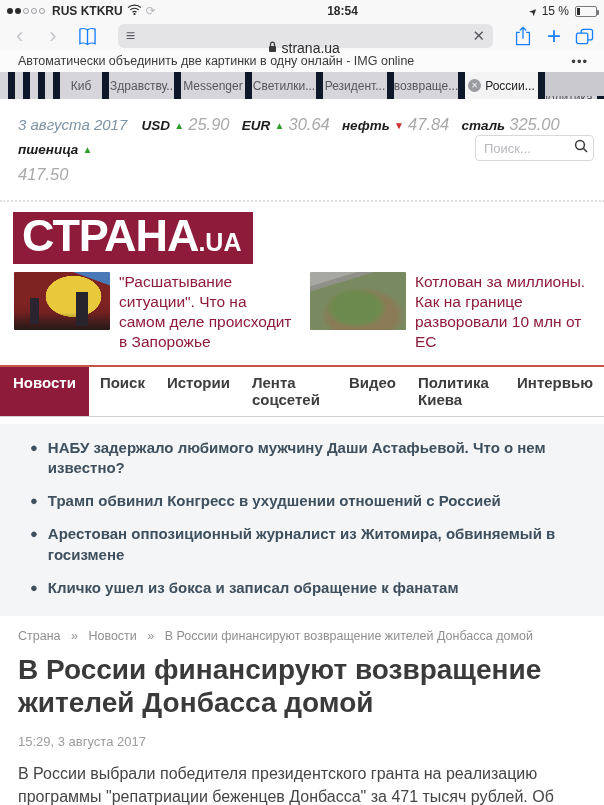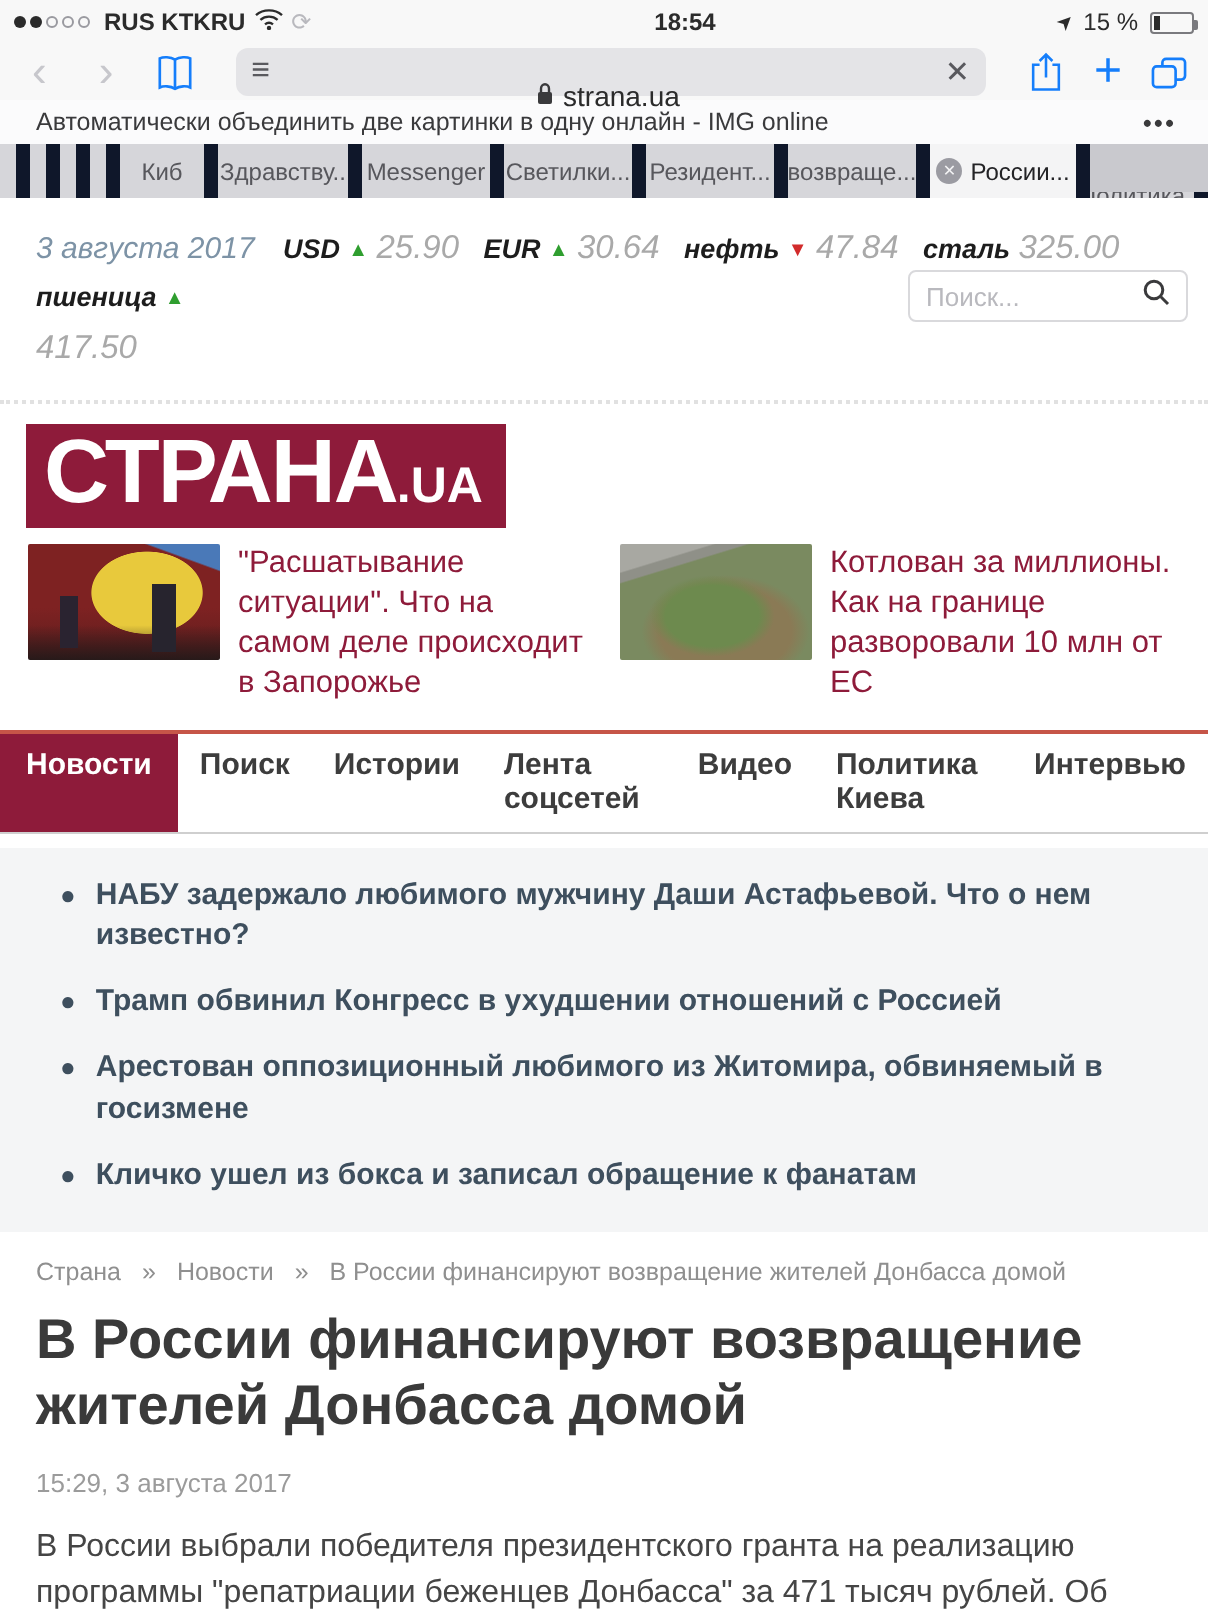--- a/index.html
+++ b/index.html
@@ -47,21 +47,21 @@
   
   .page { background:#fff; position:relative; }
   .ticker-wrap { position:relative; padding:12px 18px 0; }
   .ticker { width:575px; font-size:15px; line-height:1.6; color:#a9a9a9;font-style:italic; }
   .t-date { color:#7d93a6; margin-right:10px; }
   .t-label { color:#1d1d1d; font-weight:bold; font-size:13.5px; }
   .t-val { color:#a9a9a9; font-size:16.5px; }
   .t-item { margin-right:8px; }
   .arr { font-size:10px; vertical-align:1px; }
   .arr.up { color:#2f9e2f; } .arr.down { color:#d22b2b; }
-  .search-box { position:absolute; right:10px; top:36px; width:140px; height:26px;
+  .search-box { position:absolute; right:10px; top:36px; width:119px; height:26px;
     border:1px solid #d9d9dc; border-radius:4px; background:#fff; display:flex; align-items:center; padding:0 8px; }
   .search-box input { border:none; outline:none; flex:1; width:90px; font-size:13px; color:#444;
     font-family:inherit; background:transparent; }
   .search-box input::placeholder { color:#b9b9be; }
 
   .dotted { border-top:2px dotted #e1e1e1; margin-top:12px; }
 
   .logo { display:inline-block; background:#8e1b3a; color:#fff; margin:10px 0 0 13px;
     padding:0 12px 5px 9px; line-height:1.05; }
   .logo-main { font-size:45px; font-weight:bold; letter-spacing:-1px; }
@@ -237,21 +237,21 @@
     <div class="news-item">
         <span class="bullet">●</span>
         <span>НАБУ задержало любимого мужчину Даши Астафьевой. Что о нем известно?</span>
       </div>
     <div class="news-item">
         <span class="bullet">●</span>
         <span>Трамп обвинил Конгресс в ухудшении отношений с Россией</span>
       </div>
     <div class="news-item">
         <span class="bullet">●</span>
-        <span>Арестован оппозиционный любимого из Житомира, обвиняемый в госизмене</span>
+        <span>Арестован оппозиционный журналист из Житомира, обвиняемый в госизмене</span>
       </div>
     <div class="news-item">
         <span class="bullet">●</span>
         <span>Кличко ушел из бокса и записал обращение к фанатам</span>
       </div>
   </div>
 
   <div class="breadcrumb">
     <span>Страна</span>
     <span class="sep">»</span>

